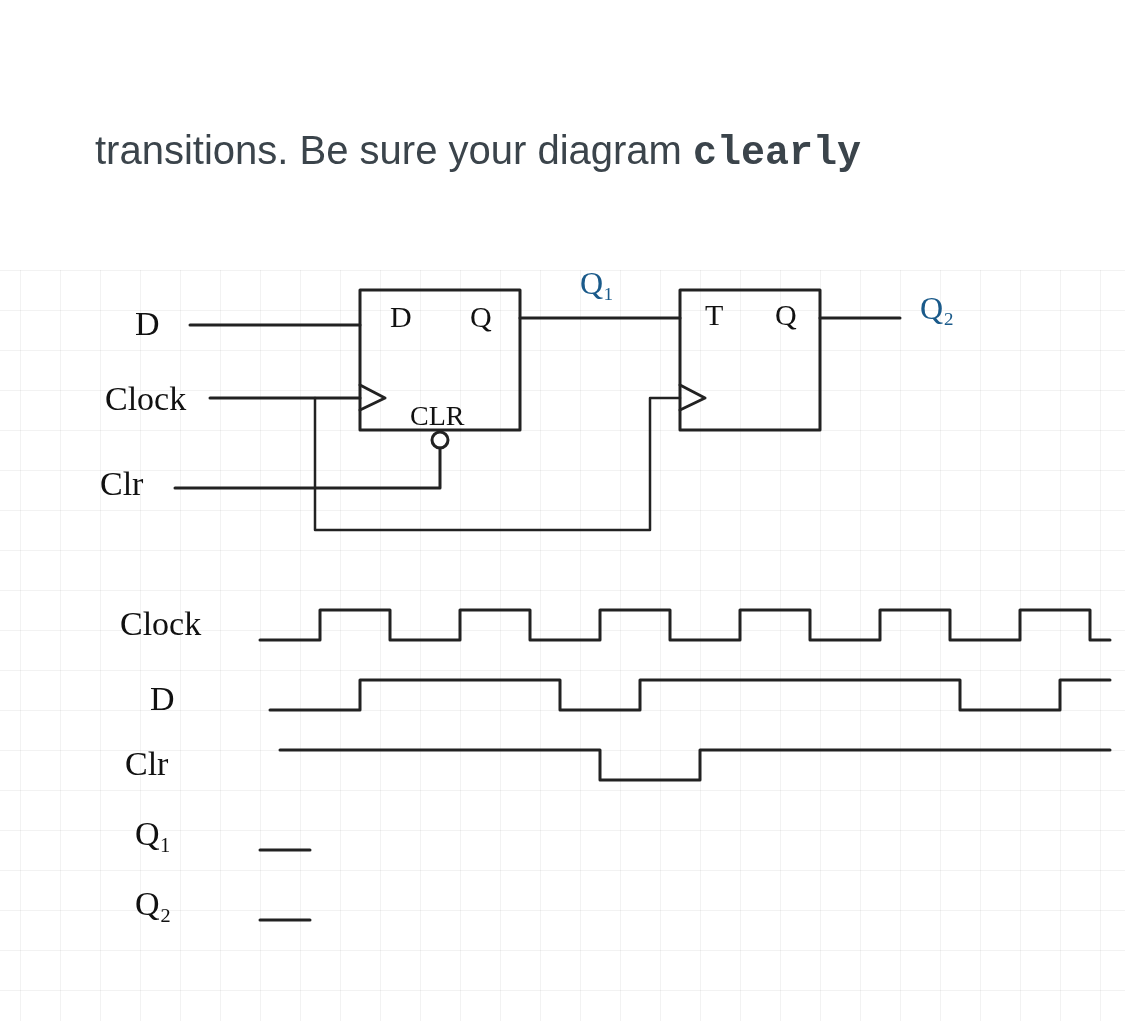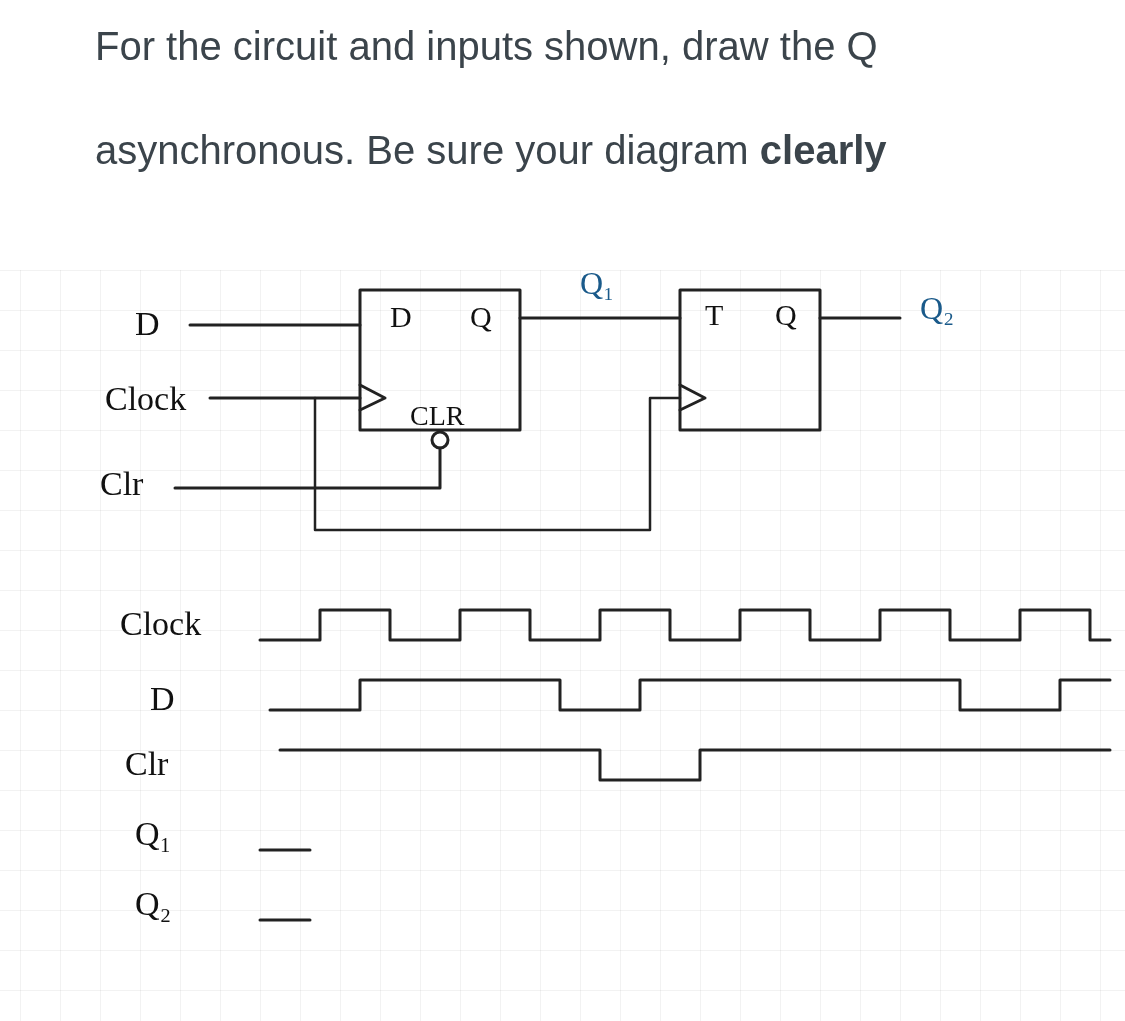--- a/index.html
+++ b/index.html
@@ -14,21 +14,21 @@
   }
   .question-text {
     position: absolute;
     top: 20px;
     left: 95px;
     right: 60px;
     font-size: 40px;
     line-height: 1.3;
     color: #3b444b;
   }
-  .question-text strong { font-weight: 700; }
+  .question-text strong { font-weight: 700; font-family: Liberation Mono, monospace; }
 
   .grid-area {
     position: absolute;
     top: 270px;
     left: 0;
     width: 1125px;
     height: 751px;
   }
   .grid-area::before {
     content: "";
@@ -61,23 +61,23 @@
     stroke-width: 3;
     stroke-linecap: round;
     stroke-linejoin: round;
   }
   svg.sketch .thin { stroke-width: 2.5; }
 </style>
 </head>
 <body>
 
 <div class="question-text">
-  <span>For the circuit and inputs shown, draw the Q</span><br>
   <br>
-  <span>asynchronous.  Be sure your diagram </span><strong>clearly</strong><br>
+  <br>
+  <span>transitions.  Be sure your diagram </span><strong>clearly</strong><br>
 </div>
 
 <div class="grid-area">
 
   <div class="hand" style="top:35px; left:135px;">D</div>
   <div class="hand" style="top:110px; left:105px;">Clock</div>
   <div class="hand" style="top:195px; left:100px;">Clr</div>
 
   <div class="hand" style="top:30px; left:390px; font-size:30px;">D</div>
   <div class="hand" style="top:30px; left:470px; font-size:30px;">Q</div>

